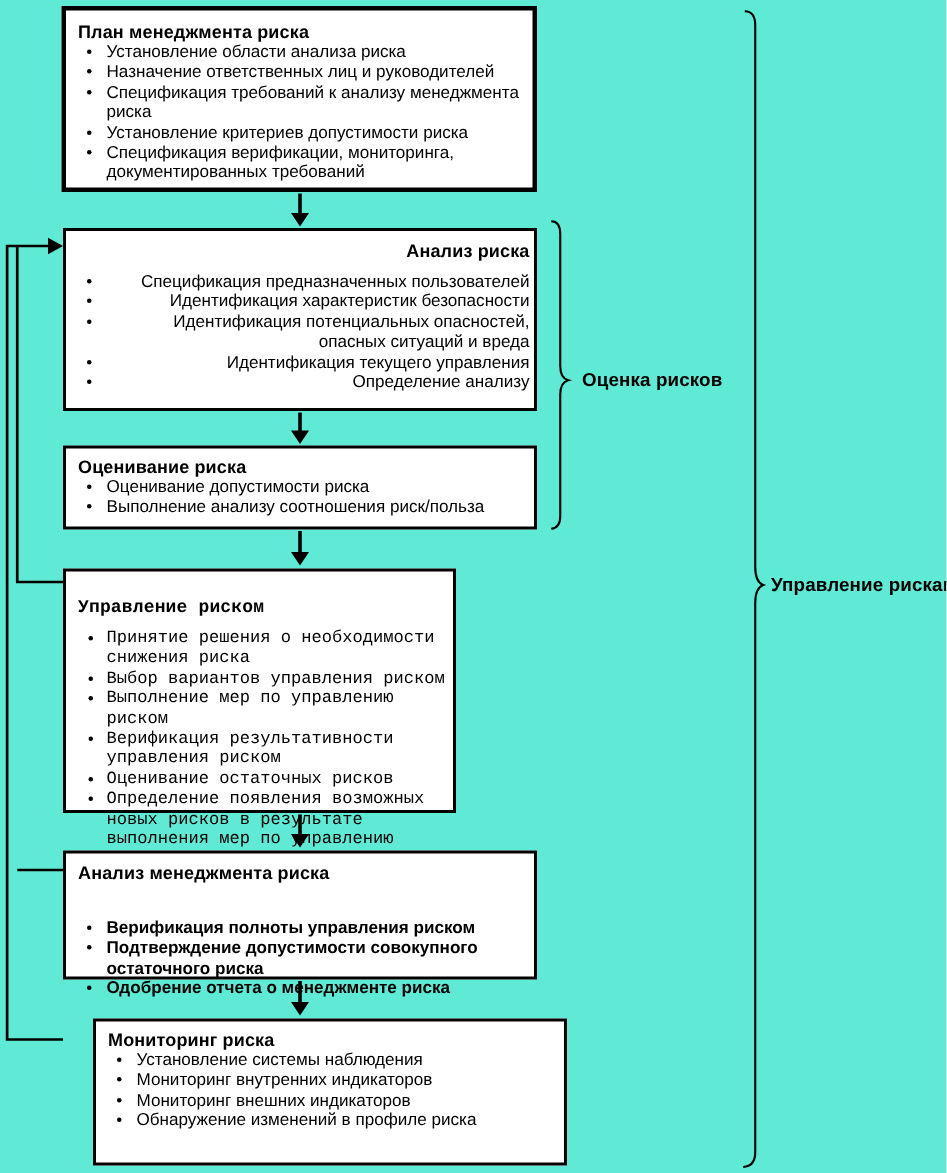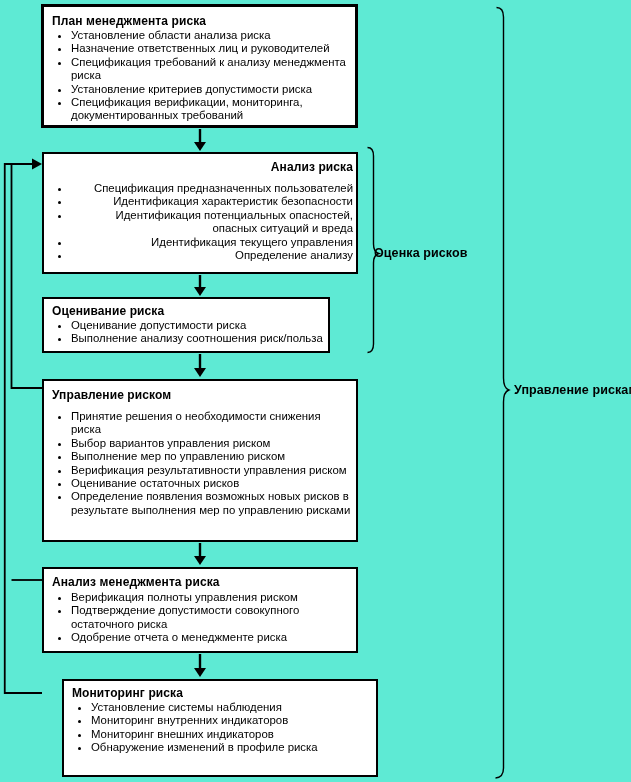--- a/index.html
+++ b/index.html
@@ -42,34 +42,34 @@
     list-style: disc outside;
   }
   .box.gap ul.box-list { margin-top: 8px; }
   ul.box-list li {
     font-size: 11.4px;
     line-height: 13.4px;
     letter-spacing: 0px;
   }
   #box-plan       { left: 41px; top: 4px;   width: 317px; height: 124px; border-width: 3px; padding-top: 7px; }
   #box-analysis   { left: 42px; top: 152px; width: 316px; height: 122px; padding-top: 6px; text-align: right; }
-  #box-evaluation { left: 42px; top: 297px; width: 288px; height: 56px;  }
-  #box-control    { left: 42px; top: 379px; width: 316px; height: 163px; padding-top: 7px; }
+  #box-evaluation { left: 42px; top: 297px; width: 316px; height: 56px;  }
+  #box-control    { left: 42px; top: 379px; width: 262px; height: 163px; padding-top: 17px; font-family: Liberation Mono, monospace; }
   #box-review     { left: 42px; top: 567px; width: 316px; height: 86px;  padding-top: 6px; }
-  #box-review ul.box-list { margin-top: 2px; }
+  #box-review ul.box-list { margin-top: 24px; font-weight: bold; }
   #box-monitoring { left: 42px; top: 679px; width: 316px; height: 98px; margin-left: 20px;  }
   .bracket-label {
     position: absolute;
     font-size: 12.5px;
     font-weight: bold;
     line-height: 14px;
     white-space: nowrap;
     letter-spacing: 0.1px;
   }
-  #label-assessment { left: 374px; top: 246px; }
+  #label-assessment { left: 388px; top: 246px; }
   #label-management { left: 514px; top: 383px; }
 </style>
 </head>
 <body>
 
 <div id="canvas">
 
   <svg id="overlay" viewBox="0 0 631 782" xmlns="http://www.w3.org/2000/svg">
 
     <g stroke="#000" fill="#000">

